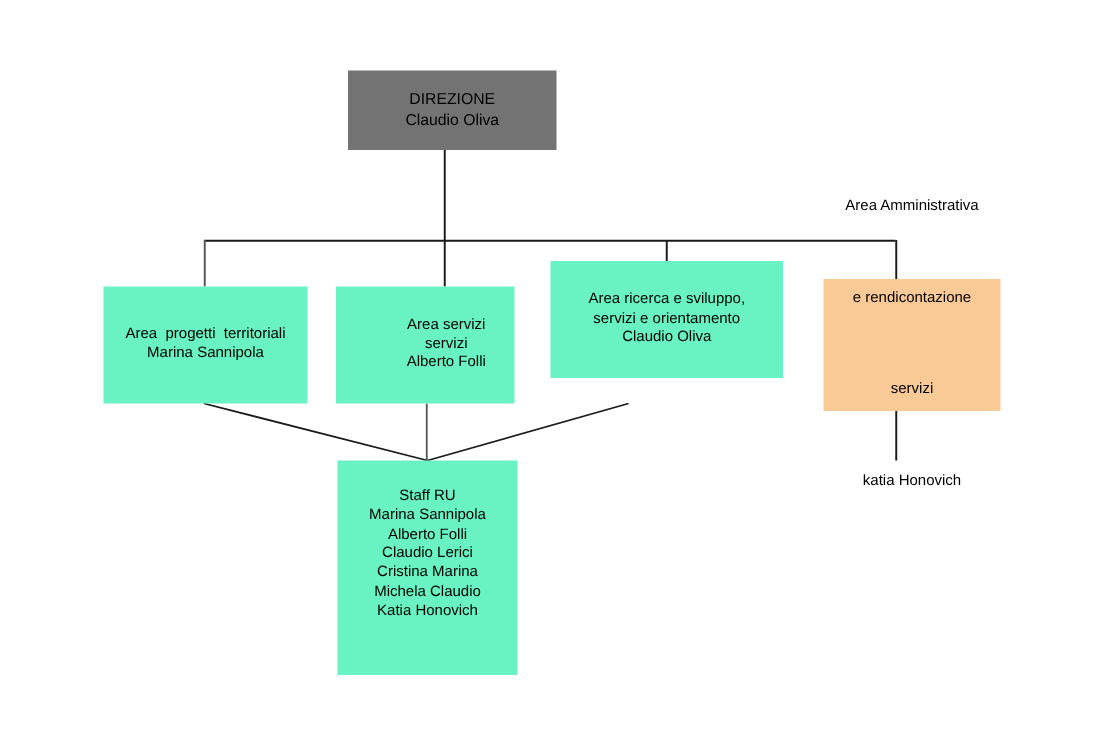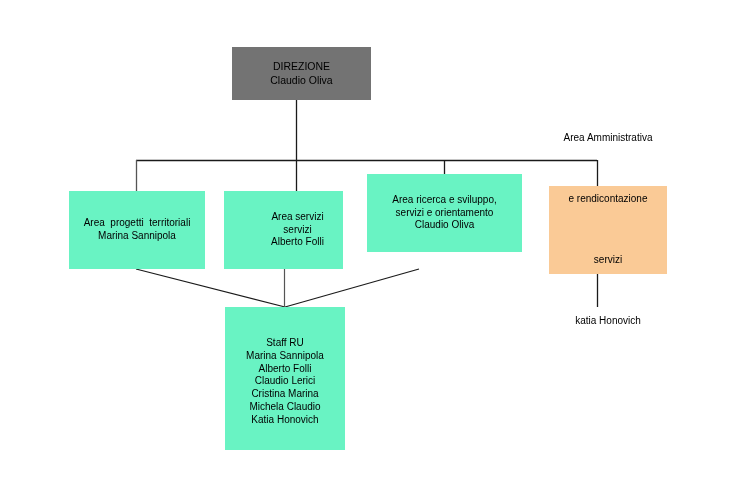--- a/index.html
+++ b/index.html
@@ -83,21 +83,21 @@
     gap: 48px;
   }
   .node-staff {
     left: 225px;
     top: 307px;
     width: 120px;
     height: 143px;
     background: #69F3C3;
     font-size: 10px;
     justify-content: flex-start;
-    padding-top: 30px;
+    padding-top: 18px;
   }
   .node-amministrazione {
     left: 549px;
     top: 307px;
     width: 118px;
     height: 78px;
     background: #FACA96;
     font-size: 10px;
   }
   .node-amministrazione .spacer {

